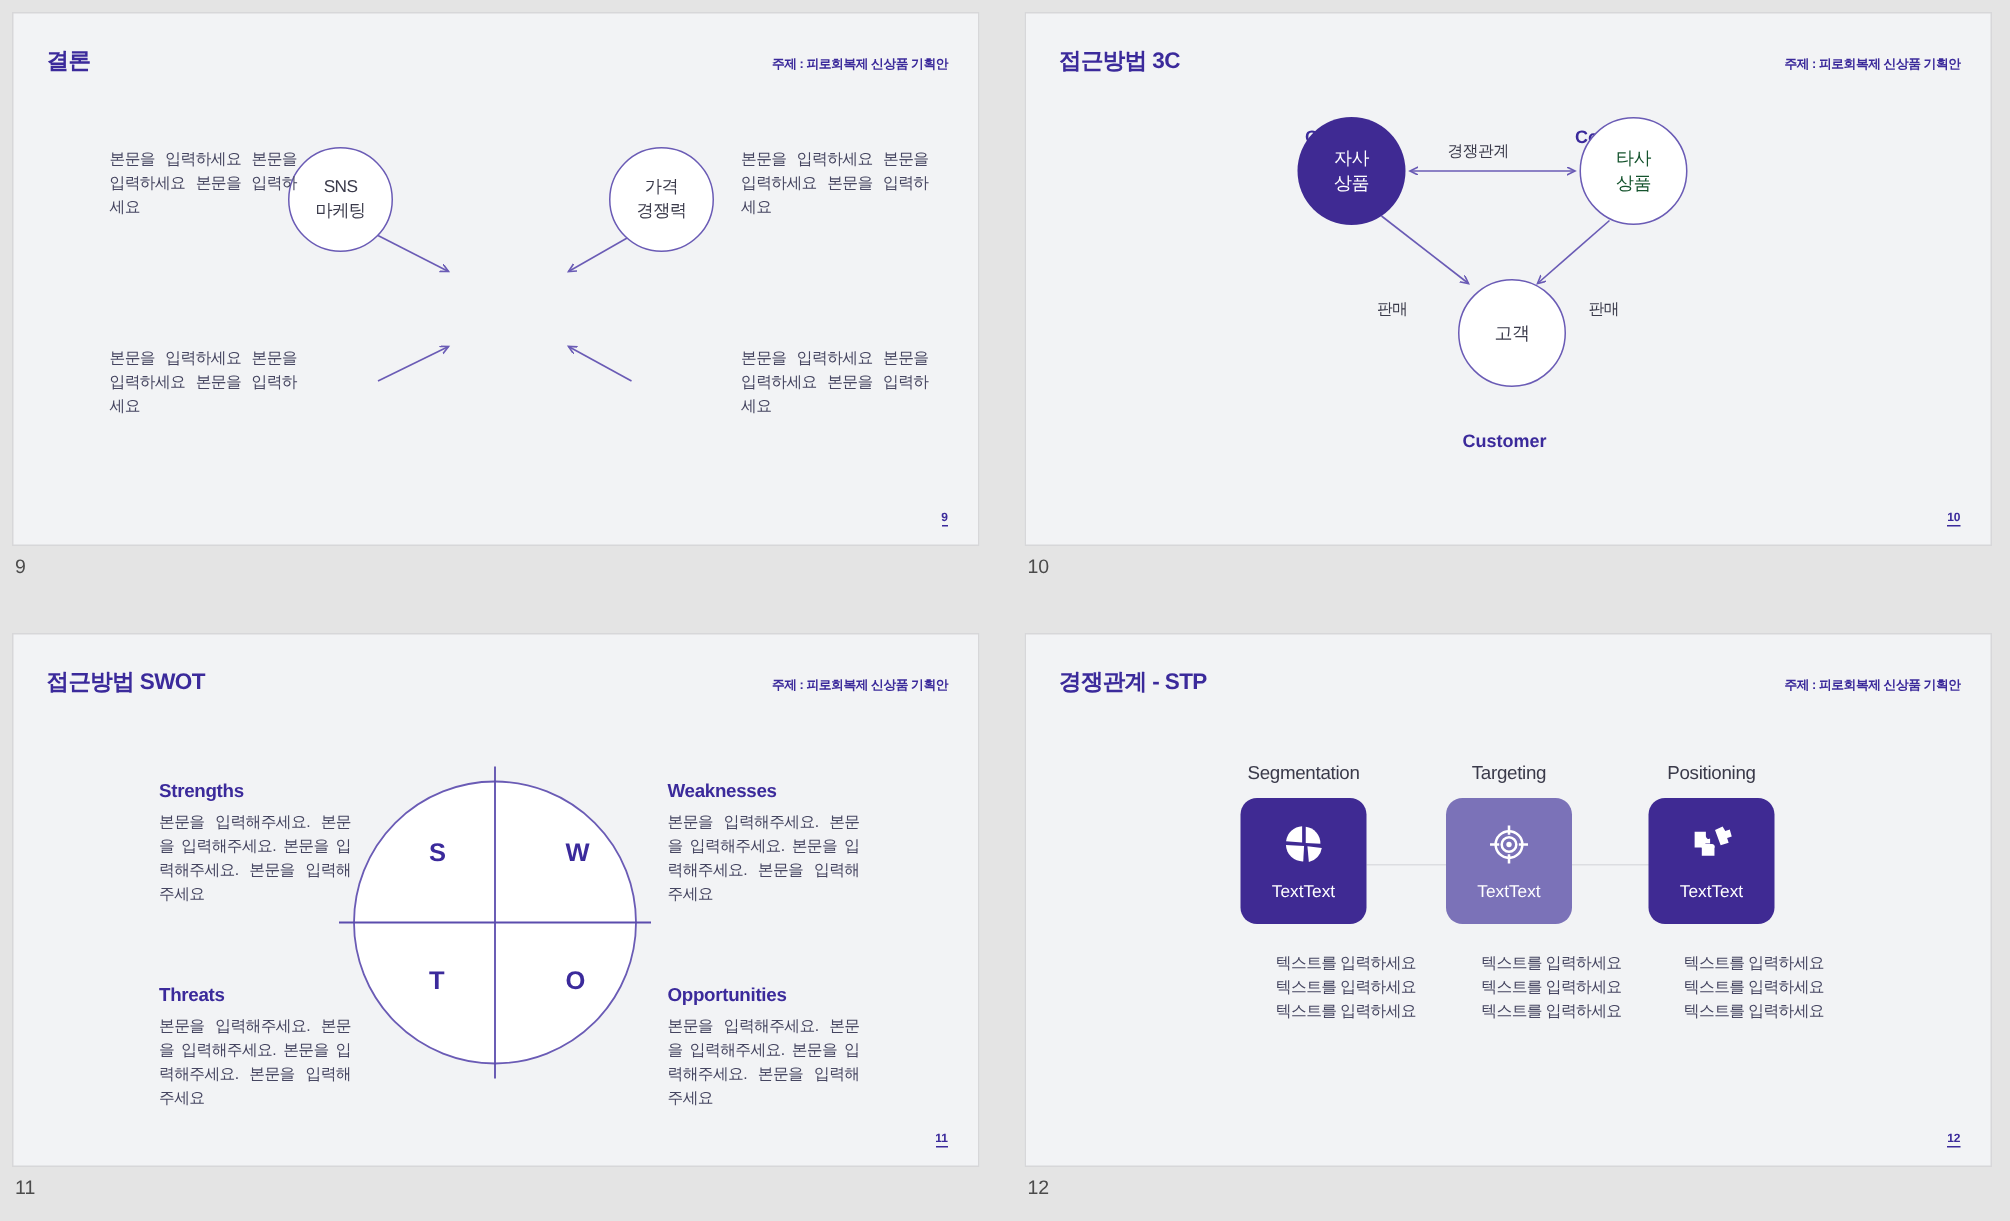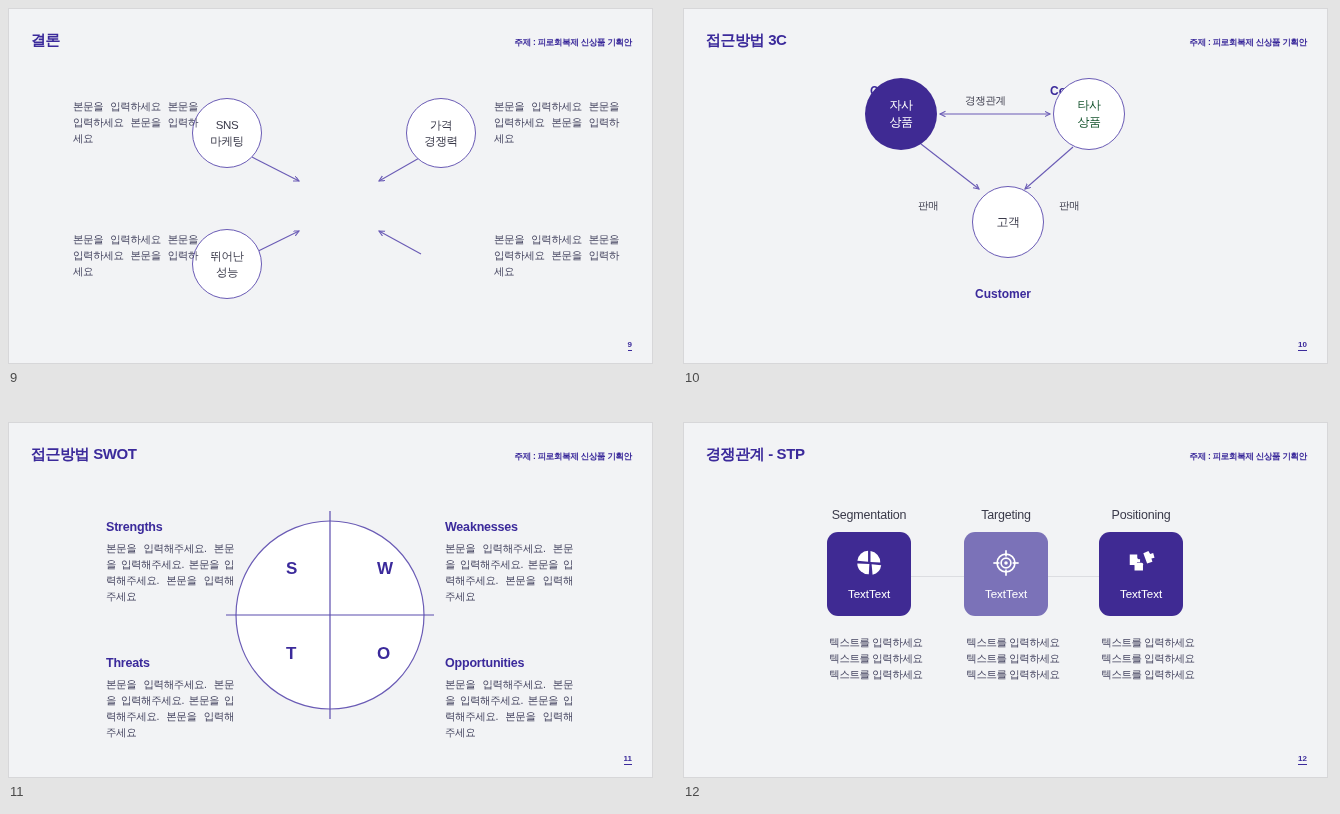--- a/index.html
+++ b/index.html
@@ -110,21 +110,21 @@
     font-size:12.5px; color:#3a3a4a; letter-spacing:-0.2px; margin-bottom:10px;
   }
   .stp-card{
     width:84px; height:84px; border-radius:11px; margin:0 auto;
     display:flex; flex-direction:column; align-items:center; justify-content:center;
     gap:6px;
   }
   .stp-card-label{ font-size:11.5px; color:#fff; }
   .stp-body{
     margin-top:18px; font-size:10.5px; color:#454560; line-height:16px;
-    letter-spacing:-0.4px; text-align:center; padding-left:14px;
+    letter-spacing:-0.4px; text-align:right; padding-left:14px;
   }
   .stp-connector{
     position:absolute; height:1.3px; background:#dcdde1;
   }
 </style>
 </head>
 <body>
 
 <div class="deck">
 
@@ -147,24 +147,20 @@
         </svg>
 
 
         <div class="node n-sns">
           <span>SNS</span>
           <span>마케팅</span>
         </div>
         <div class="node n-price">
           <span>가격</span>
           <span>경쟁력</span>
-        </div>
-        <div class="node n-perf">
-          <span>뛰어난</span>
-          <span>성능</span>
         </div>
 
         <div class="blurb b-tl">본문을 입력하세요 본문을 입력하세요 본문을 입력하세요</div>
         <div class="blurb b-tr">본문을 입력하세요 본문을 입력하세요 본문을 입력하세요</div>
         <div class="blurb b-bl">본문을 입력하세요 본문을 입력하세요 본문을 입력하세요</div>
         <div class="blurb b-br">본문을 입력하세요 본문을 입력하세요 본문을 입력하세요</div>
       </div>
 
       <div class="pagenum-in">9</div>
     </div>

